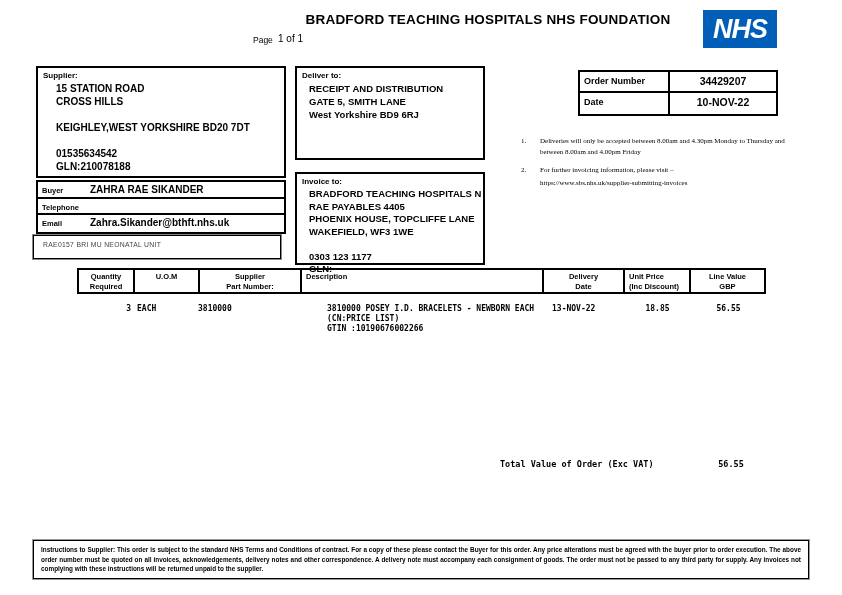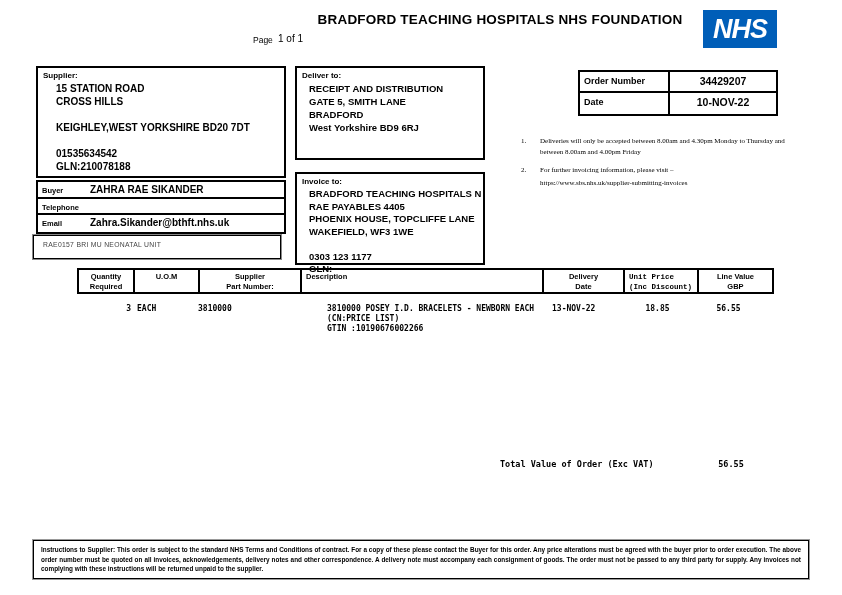--- a/index.html
+++ b/index.html
@@ -5,21 +5,21 @@
   * { margin:0; padding:0; box-sizing:border-box; }
   body { background:#e8e8e8; font-family:"Liberation Sans", sans-serif; }
   .page {
     position:relative; width:842px; height:595px; background:#ffffff;
     margin:0 auto; overflow:hidden; color:#000;
   }
   
   .po-title { position:absolute; left:36px; top:31px; font-size:11px; font-weight:bold; letter-spacing:0.6px;margin-top:48px; }
   .page-label { position:absolute; left:253px; top:35px; font-size:8.5px; }
   .page-value { position:absolute; left:278px; top:33px; font-size:10px; }
-  .org-title { position:absolute; left:300px; top:12px; width:400px; text-align:center; font-size:13.5px; font-weight:bold; letter-spacing:0.2px; }
+  .org-title { position:absolute; left:288px; top:12px; width:400px; text-align:center; font-size:13.5px; font-weight:bold; letter-spacing:0.2px; }
   .nhs-logo { position:absolute; left:703px; top:10px; width:74px; height:38px; display:flex; align-items:center; justify-content:center; }
   .nhs-logo span { color:#fff; font-weight:bold; font-style:italic; font-size:27px; letter-spacing:-1px; }
   
   .box { position:absolute; border:2px solid #000; background:#fff; }
   .box-label { font-size:8px; font-weight:bold; padding:3px 0 0 5px; }
   .addr-lines { padding:2px 0 0 18px; font-size:10px; font-weight:bold; line-height:13px; }
   .addr-lines div { min-height:13px; white-space:nowrap; }
   .addr-lines.small div { min-height:12.5px; }
   #supplier-box { left:36px; top:66px; width:250px; height:112px; }
   #deliver-box  { left:295px; top:66px; width:190px; height:94px; }
@@ -46,21 +46,21 @@
   .buyer-row .val { flex:1; font-size:10px; font-weight:bold; padding-top:2px; white-space:nowrap; }
   
   .req-box { position:absolute; left:33px; top:235px; width:248px; height:24px; border:1px solid #000; box-shadow:0 0 0 1px #888; }
   .req-box span { display:block; padding:5px 0 0 9px; font-size:6.8px; color:#444; letter-spacing:0.3px; }
   
   .items-header { position:absolute; left:77px; top:268px; display:flex; border:2px solid #000; height:26px; }
   .hcell { border-right:2px solid #000; font-size:7.5px; font-weight:bold; text-align:center; display:flex; flex-direction:column; justify-content:flex-start; padding-top:2px; line-height:10px; }
   .hcell:last-child { border-right:none; }
   .hcell.left { text-align:left; padding-left:4px; }
   .c-qty { width:56px; } .c-uom { width:65px; } .c-part { width:102px; }
-  .c-desc { width:242px; } .c-date { width:81px; } .c-price { width:74px;font-family:Liberation Mono, monospace; } .c-value { width:73px; }
+  .c-desc { width:242px; } .c-date { width:81px; } .c-price { width:66px; } .c-value { width:73px; }
   .items-row { position:absolute; left:77px; top:304px; display:flex; font-family:"DejaVu Sans Mono", monospace; font-size:8px; font-weight:bold; line-height:10px; }
   .items-row .cell { flex:none; }
   .rc-qty { width:56px; text-align:right; padding-right:2px; }
   .rc-uom { width:65px; padding-left:4px; }
   .rc-part { width:102px; }
   .rc-desc { width:242px; padding-left:27px; }
   .rc-desc div { white-space:nowrap; }
   .rc-date { width:81px; padding-left:10px; }
   .rc-price { width:69px; text-align:center; }
   .rc-value { width:73px; text-align:center; }
@@ -95,21 +95,20 @@
       <div>01535634542</div>
       <div>GLN:210078188</div>
     </div>
   </div>
 
   <div class="box" id="deliver-box">
     <div class="box-label">Deliver to:</div>
     <div class="addr-lines">
       <div>RECEIPT AND DISTRIBUTION</div>
       <div>GATE 5, SMITH LANE</div>
-      <div>BRADFORD</div>
       <div>West Yorkshire BD9 6RJ</div>
     </div>
   </div>
 
   <div class="order-table">
     <div class="order-row">
       <div class="lbl">Order Number</div>
       <div class="val">34429207</div>
     </div>
     <div class="order-row">

